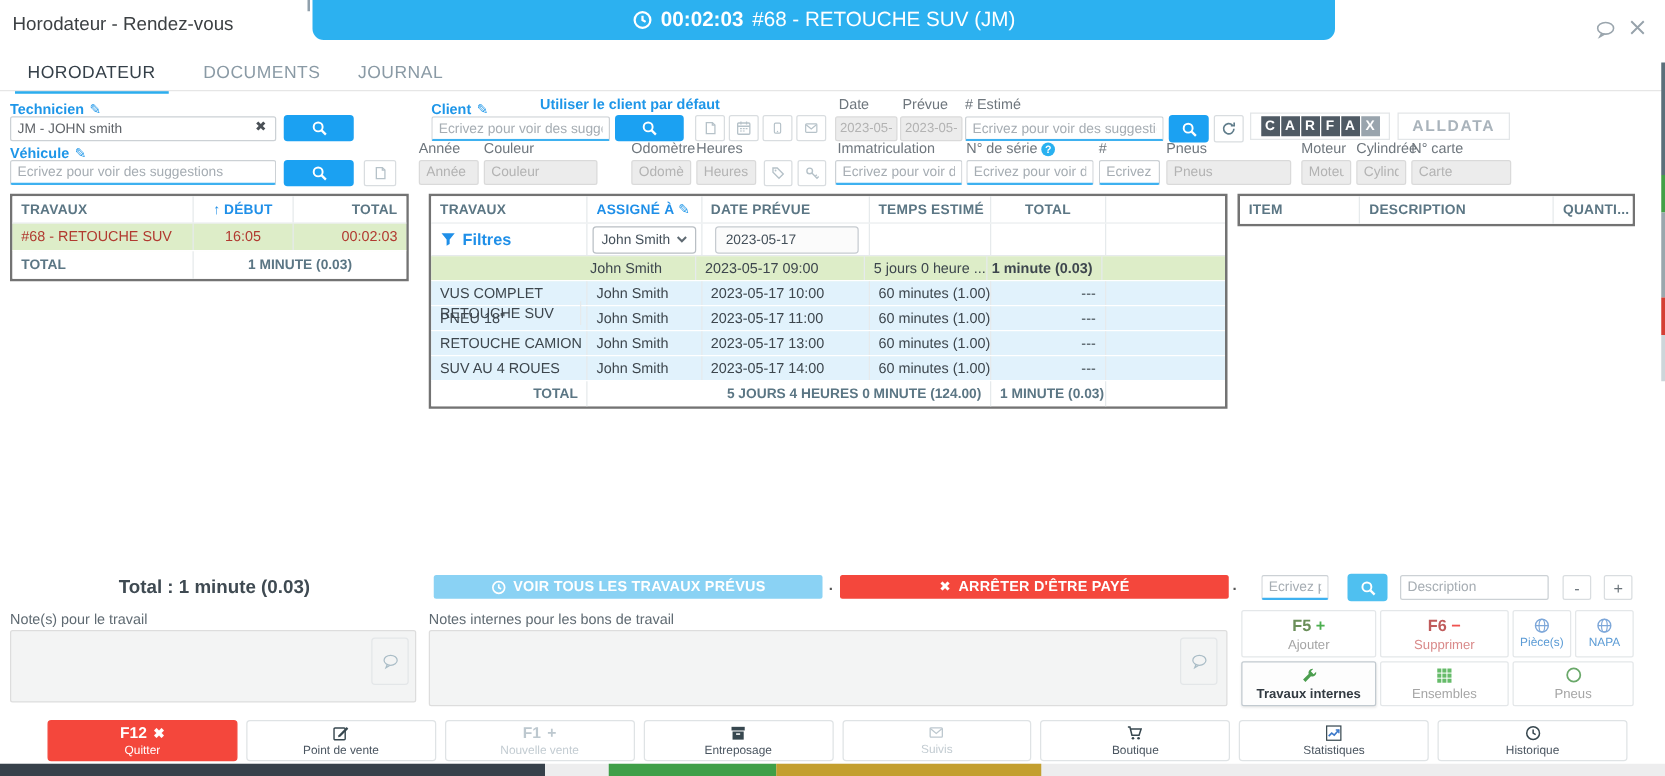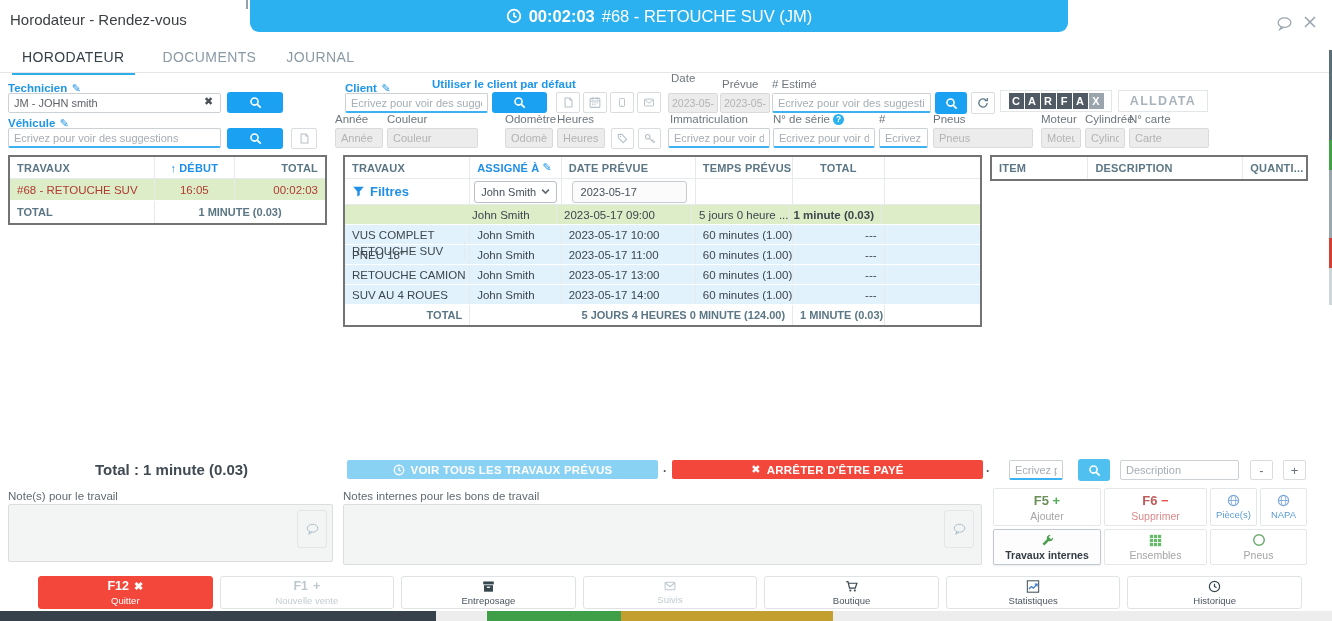--- a/index.html
+++ b/index.html
@@ -228,21 +228,21 @@
 </button>
 <button class="abs iconbtn" style="left:637px;top:92px;width:24px;height:21px;">
   <span>
       <svg width="12" height="11" viewBox="0 0 16 16">
         <rect x="1.5" y="3" width="13" height="10" rx="1" fill="none" stroke="currentColor" stroke-width="1.4"></rect>
         <path d="M2 4l6 5 6-5" fill="none" stroke="currentColor" stroke-width="1.4"></path>
       </svg>
     </span>
 </button>
 
-<span class="abs flbl" style="left:671px;top:72px;">Date</span>
+<span class="abs flbl" style="left:671px;top:78px;">Date</span>
 <input class="abs inp dis" style="left: 668px; top: 93px; width: 50px; font-size: 10.5px; padding: 0px 3px;" value="2023-05-17">
 <span class="abs flbl" style="left:722px;top:78px;">Prévue</span>
 <input class="abs inp dis" style="left: 720px; top: 93px; width: 50px; font-size: 10.5px; padding: 0px 3px;" value="2023-05-17">
 <span class="abs flbl" style="left:772px;top:78px;"># Estimé</span>
 <input class="abs inp sug" style="left: 772px; top: 93px; width: 159px;" placeholder="Ecrivez pour voir des suggestions">
 <button class="abs srch" style="left:935px;top:92px;width:32px;height:22px;">
   <span>
       <svg width="13" height="13" viewBox="0 0 20 20">
         <circle cx="8.5" cy="8.5" r="5.5" fill="none" stroke="#fff" stroke-width="2.4"></circle>
         <line x1="12.8" y1="12.8" x2="18" y2="18" stroke="#fff" stroke-width="2.8"></line>
@@ -357,21 +357,21 @@
 </div>
 
 <div class="t" style="left:343px;top:155px;width:639px;">
   <div class="tr h22">
     <div class="td th" style="width:126px;">TRAVAUX</div>
     <div class="td th blue" style="width:92px;gap:3px;">
       <span>ASSIGNÉ À</span>
       <span class="pencil">✎</span>
     </div>
     <div class="td th" style="width:135px;">DATE PRÉVUE</div>
-    <div class="td th" style="width:98px;">TEMPS PRÉVUS</div>
+    <div class="td th" style="width:98px;">TEMPS ESTIMÉ</div>
     <div class="td th" style="width:92px;justify-content:center;">TOTAL</div>
     <div class="td" style="width:96px;"></div>
   </div>
   <div class="tr h26">
     <div class="td" style="width:126px;">
       <span class="filtres">
         <span>
             <svg width="13" height="13" viewBox="0 0 16 16">
               <path d="M1.5 2h13L9.5 8v4.5l-3 1.8V8z" fill="#1f8fe8"></path>
             </svg>
@@ -571,20 +571,29 @@
 </button>
 
 <div class="abs toolbar" style="left:38px;top:576px;width:1264px;height:33px;">
   <button class="tbtn danger">
     <span class="k">
         <span>F12</span>
         <span style="font-size:11px;">✖</span>
       </span>
     <span class="l">Quitter</span>
   </button>
+  <button class="tbtn">
+    <span class="k">
+        <svg width="13" height="13" viewBox="0 0 16 16">
+          <rect x="1.5" y="3" width="11" height="11.5" rx="1" fill="none" stroke="currentColor" stroke-width="1.4"></rect>
+          <path d="M6 10l8-8 1.6 1.6L7.6 11.6 5.5 12.1z" fill="currentColor"></path>
+        </svg>
+      </span>
+    <span class="l">Point de vente</span>
+  </button>
   <button class="tbtn disabled">
     <span class="k">
         <span>F1</span>
         <span>+</span>
       </span>
     <span class="l">Nouvelle vente</span>
   </button>
   <button class="tbtn">
     <span class="k">
         <svg width="13" height="13" viewBox="0 0 16 16">

